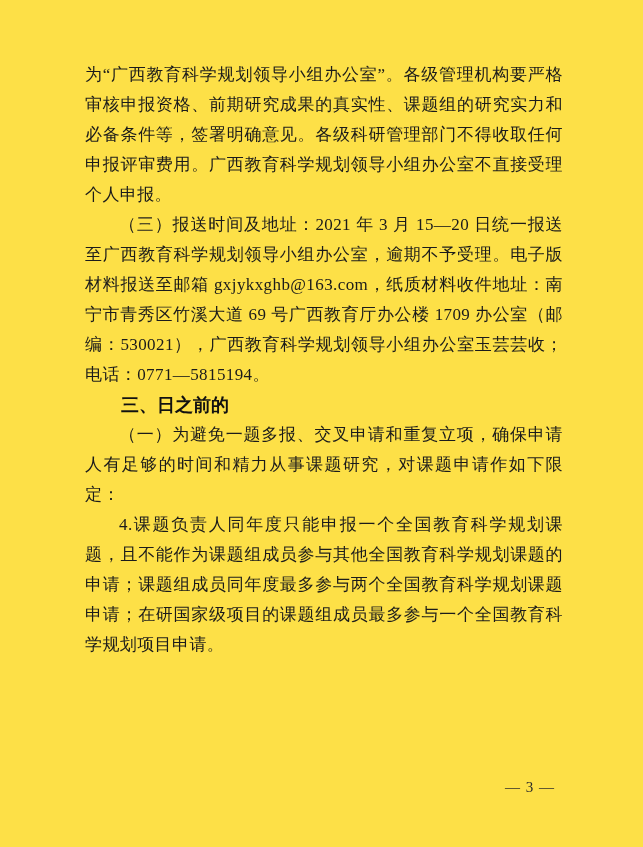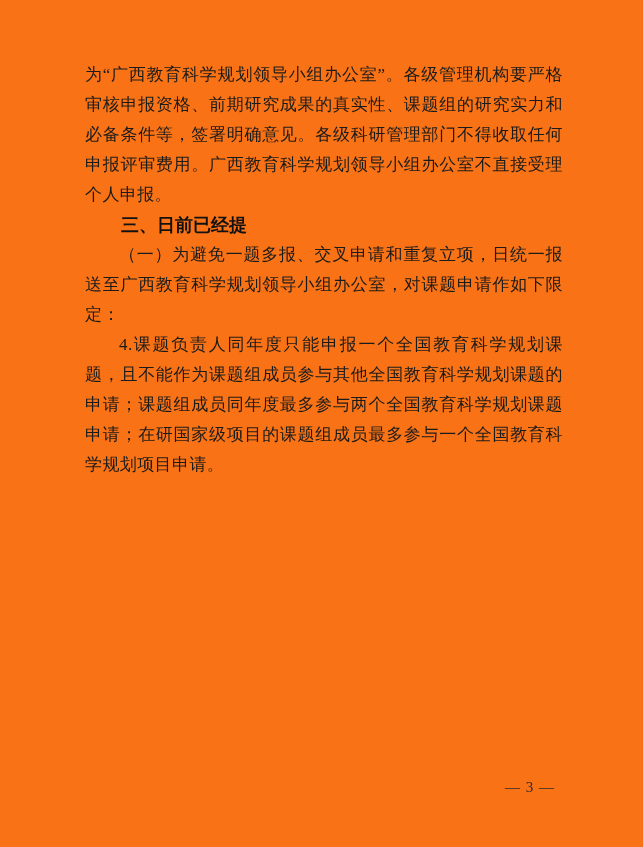--- a/index.html
+++ b/index.html
@@ -7,21 +7,21 @@
   body {
     width: 643px;
     height: 847px;
     background: #e8e8e8;
     font-family: "Liberation Serif", "DejaVu Serif", serif;
   }
   .page {
     position: relative;
     width: 643px;
     height: 847px;
-    background: #f97316;
+    background: #fde047;
     overflow: hidden;
   }
   .content {
     position: absolute;
     left: 85px;
     top: 60px;
     width: 478px;
     color: #1b1b1b;
   }
   .para {
@@ -52,18 +52,19 @@
     color: #2a2a2a;
     letter-spacing: 1px;
   }
 </style>
 </head>
 <body>
 
 <div class="page">
   <div class="content">
     <p class="para">为“广西教育科学规划领导小组办公室”。各级管理机构要严格审核申报资格、前期研究成果的真实性、课题组的研究实力和必备条件等，签署明确意见。各级科研管理部门不得收取任何申报评审费用。广西教育科学规划领导小组办公室不直接受理个人申报。</p>
-    <p class="heading">三、日前已经提</p>
-    <p class="para indent">（一）为避免一题多报、交叉申请和重复立项，日统一报送至广西教育科学规划领导小组办公室，对课题申请作如下限定：</p>
+    <p class="para indent">（三）报送时间及地址：2021 年 3 月 15—20 日统一报送至广西教育科学规划领导小组办公室，逾期不予受理。电子版材料报送至邮箱 gxjykxghb@163.com，纸质材料收件地址：南宁市青秀区竹溪大道 69 号广西教育厅办公楼 1709 办公室（邮编：530021），广西教育科学规划领导小组办公室玉芸芸收；电话：0771—5815194。</p>
+    <p class="heading">三、日之前的</p>
+    <p class="para indent">（一）为避免一题多报、交叉申请和重复立项，确保申请人有足够的时间和精力从事课题研究，对课题申请作如下限定：</p>
     <p class="para indent">4.课题负责人同年度只能申报一个全国教育科学规划课题，且不能作为课题组成员参与其他全国教育科学规划课题的申请；课题组成员同年度最多参与两个全国教育科学规划课题申请；在研国家级项目的课题组成员最多参与一个全国教育科学规划项目申请。</p>
   </div>
   <div class="footer">— 3 —</div>
 </div>
 
 </body></html>

